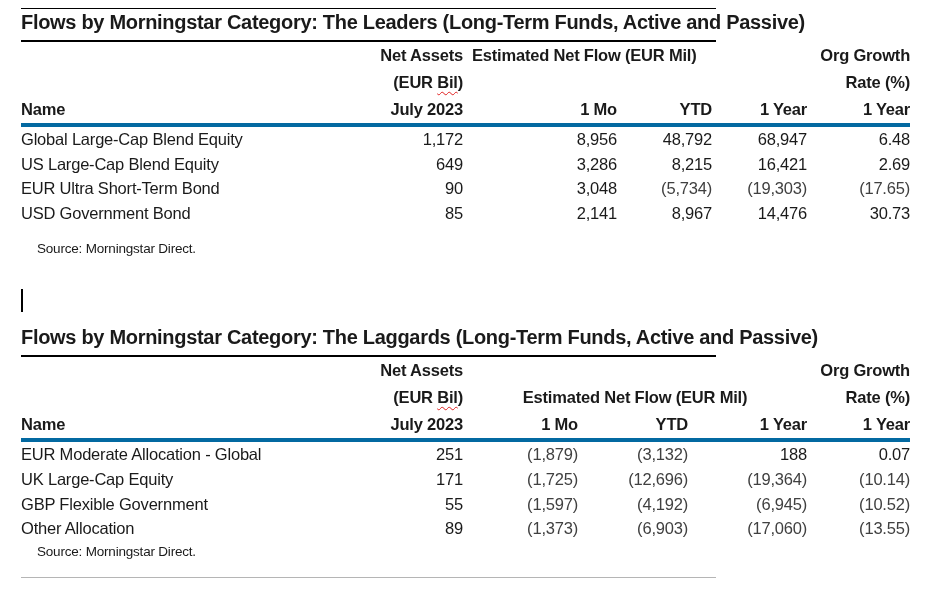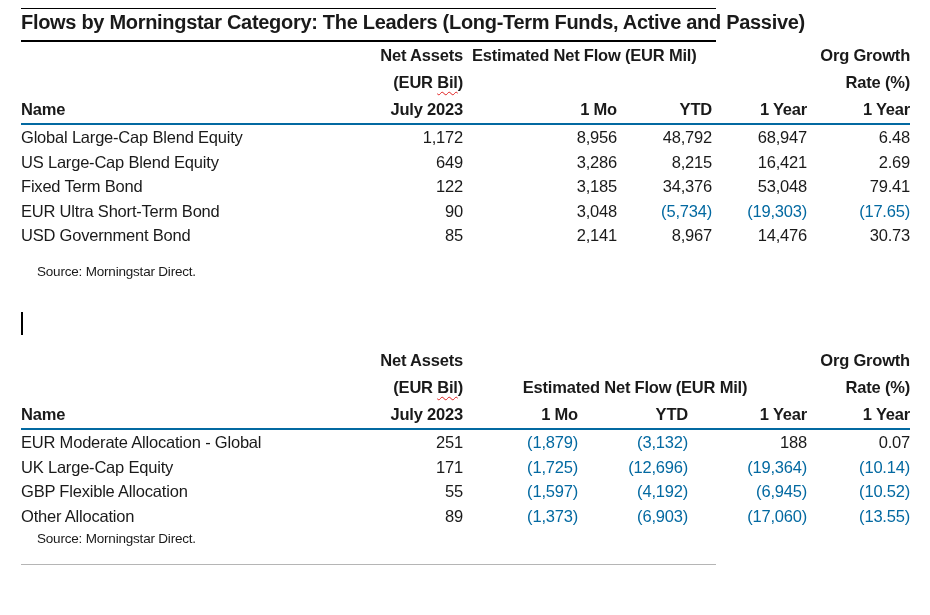--- a/index.html
+++ b/index.html
@@ -45,32 +45,32 @@
     overflow: visible;
   }
   thead th {
     font-weight: bold;
     font-size: 16.5px;
     line-height: 27px;
     vertical-align: bottom;
     margin-top: 39px;
   }
   tr.cols-row {
-    border-bottom: 2px solid #0369a1;
+    border-bottom: 4px solid #0369a1;
   }
   tbody td {
     font-size: 16.5px;
     line-height: 24.6px;
     font-weight: normal;
   }
   .l { text-align: left; }
   .r { text-align: right; }
   .c { text-align: center; }
   .flow-label-left { padding-left: 9px; }
-  .num.neg { color: #0369a1; }
+  .num.neg { color: #404040; }
   .misspell {
     text-decoration: underline;
     text-decoration-style: wavy;
     text-decoration-color: #e02020;
     text-decoration-thickness: 1px;
     text-underline-offset: 3px;
   }
   .source-note {
     font-size: 13.5px;
     line-height: 18px;
@@ -144,28 +144,20 @@
       </tr>
       <tr>
         <td class="l">US Large-Cap Blend Equity</td>
         <td class="r num">649</td>
         <td class="r num">3,286</td>
         <td class="r num">8,215</td>
         <td class="r num">16,421</td>
         <td class="r num">2.69</td>
       </tr>
       <tr>
-        <td class="l">Fixed Term Bond</td>
-        <td class="r num">122</td>
-        <td class="r num">3,185</td>
-        <td class="r num">34,376</td>
-        <td class="r num">53,048</td>
-        <td class="r num">79.41</td>
-      </tr>
-      <tr>
         <td class="l">EUR Ultra Short-Term Bond</td>
         <td class="r num">90</td>
         <td class="r num">3,048</td>
         <td class="r num neg">(5,734)</td>
         <td class="r num neg">(19,303)</td>
         <td class="r num neg">(17.65)</td>
       </tr>
       <tr>
         <td class="l">USD Government Bond</td>
         <td class="r num">85</td>
@@ -176,20 +168,21 @@
       </tr>
     </tbody>
   </table>
 
   <p class="source-note source-1">Source: Morningstar Direct.</p>
 
   <div class="caret-gap">
     <div class="text-caret"></div>
   </div>
 
+  <h2 class="exhibit-title">Flows by Morningstar Category: The Laggards (Long-Term Funds, Active and Passive)</h2>
 
   <table>
     <colgroup>
       <col style="width:290px">
         <col style="width:152px">
         <col style="width:115px">
       <col style="width:110px">
         <col style="width:119px">
         <col style="width:103px">
     </colgroup>
@@ -226,21 +219,21 @@
       </tr>
       <tr>
         <td class="l">UK Large-Cap Equity</td>
         <td class="r num">171</td>
         <td class="r num neg">(1,725)</td>
         <td class="r num neg">(12,696)</td>
         <td class="r num neg">(19,364)</td>
         <td class="r num neg">(10.14)</td>
       </tr>
       <tr>
-        <td class="l">GBP Flexible Allocation</td>
+        <td class="l">GBP Flexible Government</td>
         <td class="r num">55</td>
         <td class="r num neg">(1,597)</td>
         <td class="r num neg">(4,192)</td>
         <td class="r num neg">(6,945)</td>
         <td class="r num neg">(10.52)</td>
       </tr>
       <tr>
         <td class="l">Other Allocation</td>
         <td class="r num">89</td>
         <td class="r num neg">(1,373)</td>

